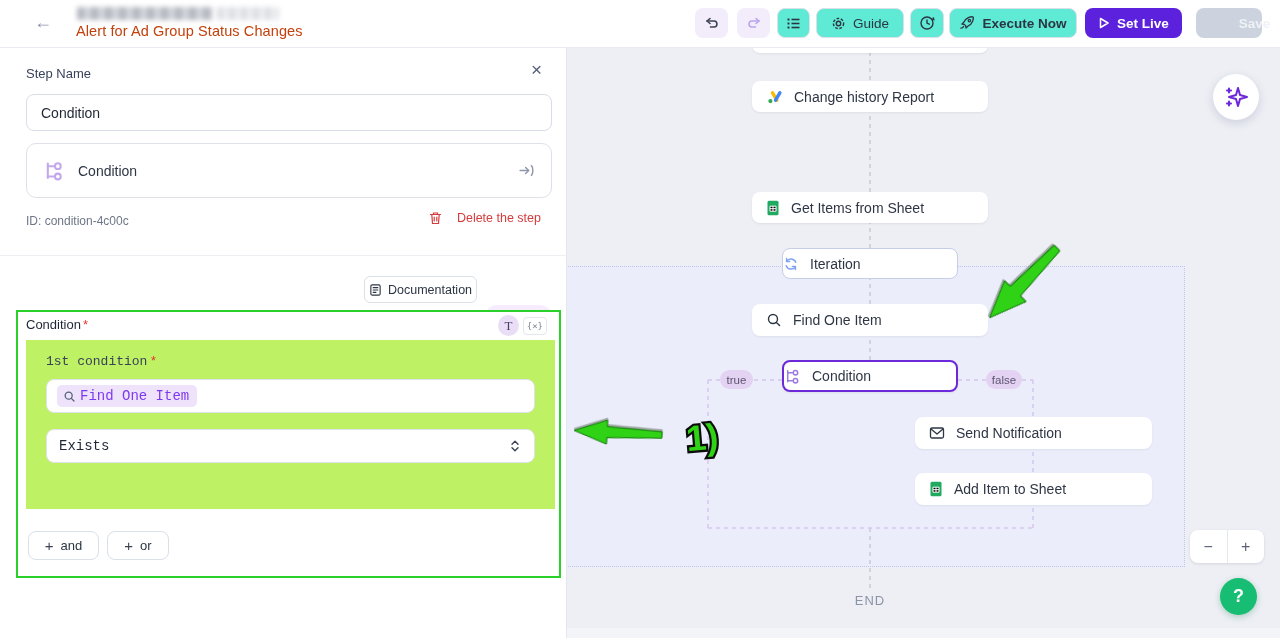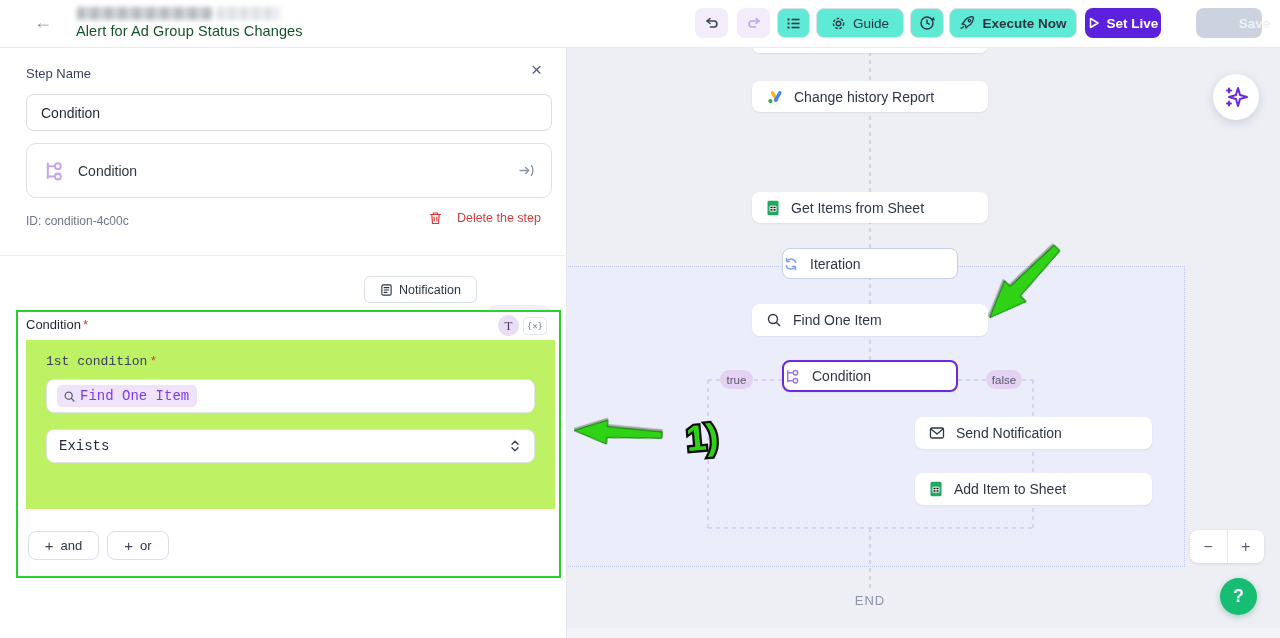--- a/index.html
+++ b/index.html
@@ -5,31 +5,31 @@
   * { margin:0; padding:0; box-sizing:border-box; }
   body { font-family:"Liberation Sans",sans-serif; }
   .screen { position:relative; width:1280px; height:638px; background:#ffffff; overflow:hidden; font-family:"Liberation Sans",sans-serif; color:#2e3645; }
 
   
   .topbar { position:absolute; left:0; top:0; width:1280px; height:48px; background:#fff; border-bottom:1px solid #e8eaf0; z-index:30; }
   .back { position:absolute; left:34px; top:12px; font-size:18px; color:#8a93a6; cursor:pointer; }
   .redact { position:absolute; top:7px; height:13px; border-radius:2px; filter:blur(2.5px); }
   .redact.dark { left:77px; width:136px; background:repeating-linear-gradient(90deg,#b3b7bf 0 7px,#d2d5da 7px 14px); }
   .redact.light { left:217px; width:62px; background:repeating-linear-gradient(90deg,#dcdee3 0 6px,#eceef1 6px 12px); }
-  .wf-title { position:absolute; left:76px; top:23px; font-size:14.5px; color:#14532d; letter-spacing:.1px; }
+  .wf-title { position:absolute; left:76px; top:23px; font-size:14.5px; color:#c2410c; letter-spacing:.1px; }
   .tbtn { position:absolute; top:8px; height:30px; display:flex; align-items:center; justify-content:center; gap:7px; border-radius:8px; font-size:13.5px; color:#2c3544; background:#5eead4; border:1px solid #dadfe8; cursor:pointer; }
   .tbtn svg { display:block; }
   .tbtn.soft { background:#f3edfb; border:none; }
   .undo { left:695px; width:33px; }
   .redo { left:737px; width:33px; }
   .listb { left:777px; width:33px; }
   .guide { left:816px; width:88px; }
   .clockb { left:910px; width:34px; }
   .exec { left:949px; width:128px;font-weight:bold; }
-  .setlive { left:1085px; width:76px; background:#5b21dd; border:none; color:#fff; font-weight:bold; }
+  .setlive { left:1085px; width:97px; background:#5b21dd; border:none; color:#fff; font-weight:bold; }
   .saveb { left:1196px; width:66px; background:#ccd3de; border:none; color:#eef1f6; font-weight:bold; cursor:default;padding-left:44px; }
 
   
   .panel { position:absolute; left:0; top:48px; width:567px; height:590px; background:#fff; border-right:1px solid #e4e7ee; z-index:20; }
   .close-x { position:absolute; left:531px; top:12px; font-size:19px; color:#55617a; cursor:pointer; line-height:1; }
   .field-label { position:absolute; left:26px; top:18px; font-size:13px; color:#38415a; }
   .name-input { position:absolute; left:26px; top:46px; width:526px; height:37px; border:1px solid #d9dde8; border-radius:8px; background:#fff; font-size:14px; color:#1f2736; padding:0 14px; display:flex; align-items:center; }
   .type-card { position:absolute; left:26px; top:95px; width:526px; height:55px; border:1px solid #dee1ea; border-radius:10px; background:#fff; display:flex; align-items:center; padding:0 16px; gap:13px; cursor:pointer; }
   .type-card .lbl { font-size:14px; color:#2e3645; flex:1; }
   .id-text { position:absolute; left:26px; top:166px; font-size:12px; color:#6e7687; }
@@ -191,21 +191,21 @@
     </div>
     <div class="pdivider"></div>
 
     <div class="doc-btn">
       <svg width="13" height="14" viewBox="0 0 14 14" fill="none" stroke="#2c3544" stroke-width="1.2" stroke-linecap="round">
         <rect x="2" y="1.5" width="10" height="11" rx="1.5"></rect>
           <path d="M4.5,4.5 H9.5"></path>
           <path d="M4.5,7 H9.5"></path>
           <path d="M4.5,9.5 H7.5"></path>
       </svg>
-      <span>Notification</span>
+      <span>Documentation</span>
     </div>
     <div class="annotate-btn">
       <span>Annotate</span>
     </div>
 
     <div class="green-box">
       <div class="gb-header">
         <span>Condition</span><span class="req">*</span>
       </div>
       <div class="t-badge">T</div>

